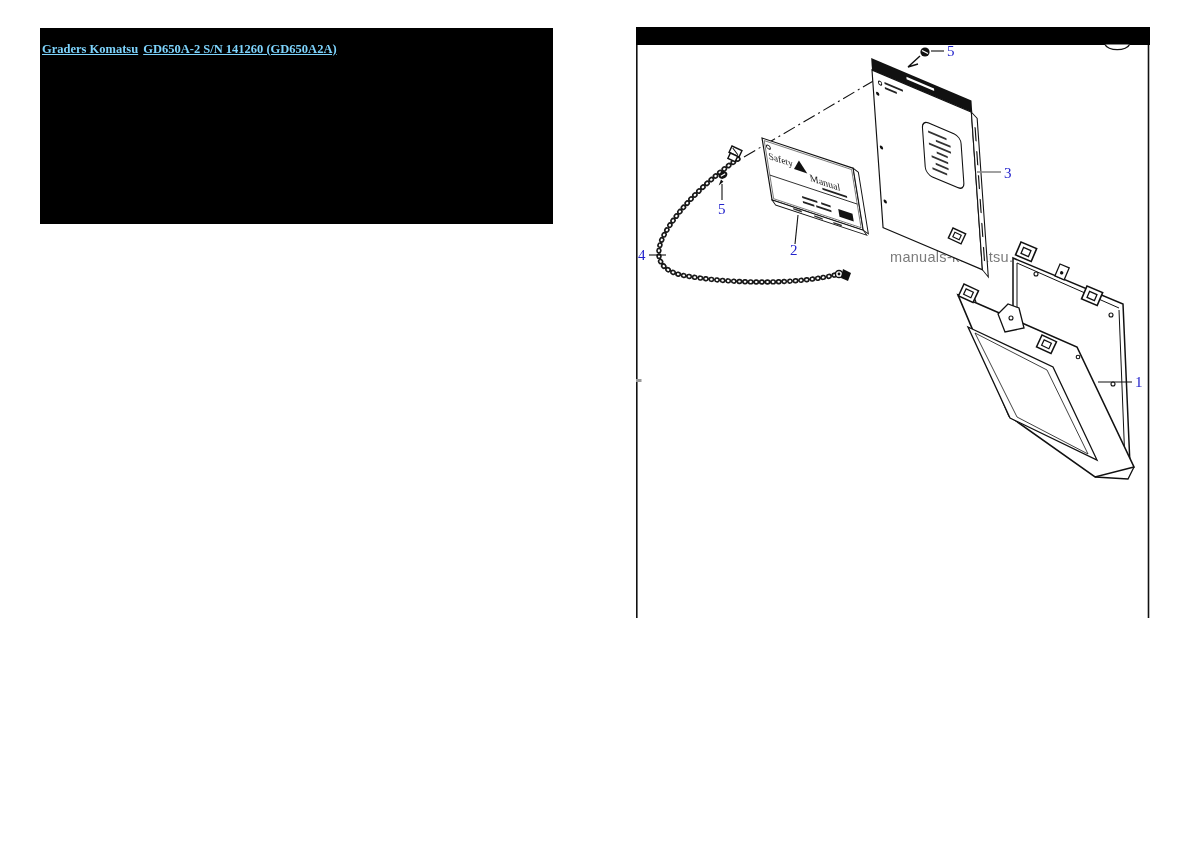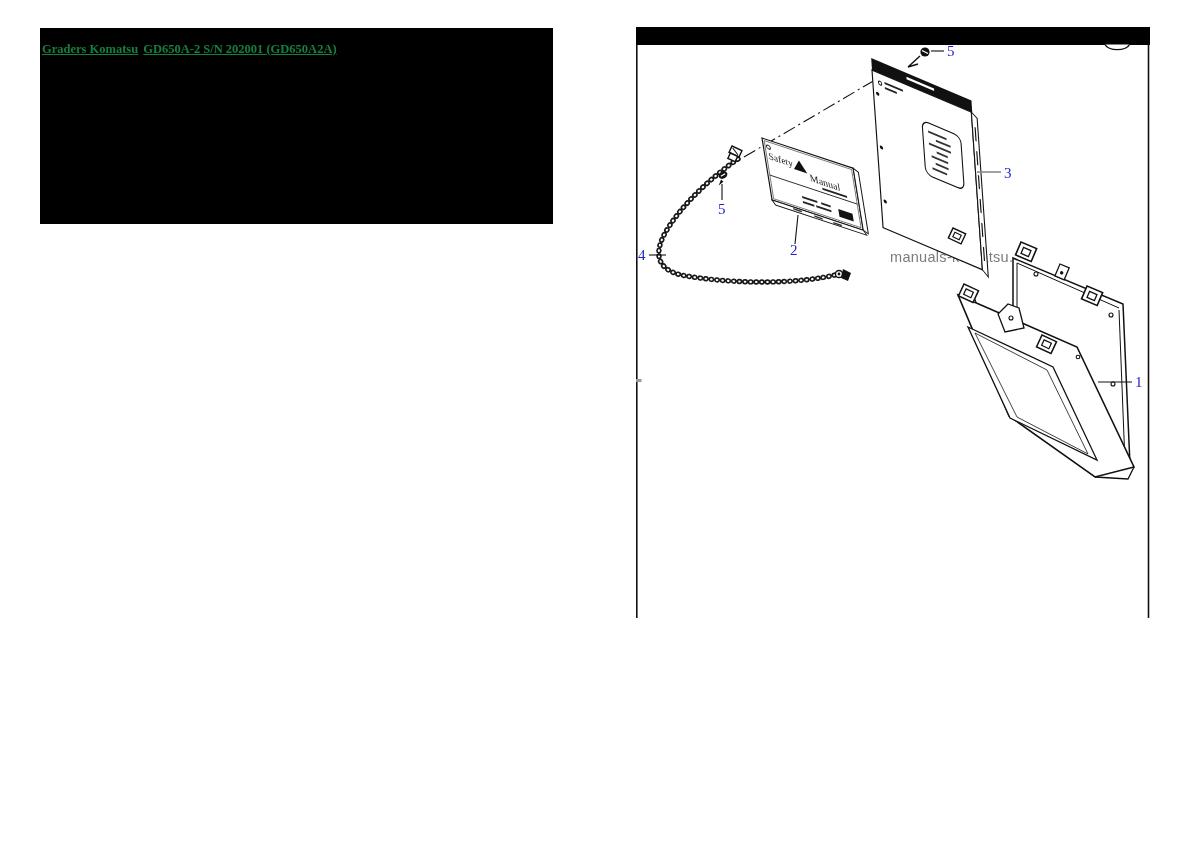--- a/index.html
+++ b/index.html
@@ -4,40 +4,40 @@
 <style>
   html,body{margin:0;padding:0;background:#ffffff;}
   body{width:1190px;height:842px;position:relative;overflow:hidden;
        font-family:"Liberation Sans",sans-serif;}
 
   
   .nav-panel{position:absolute;left:40px;top:28px;width:513px;height:196px;
              background:#000000;}
   .nav-links{padding:15px 0 0 2px;font-family:"Liberation Serif",serif;
              font-weight:bold;font-size:12.5px;line-height:1.1;white-space:nowrap;}
-  .nav-links a{color:#15803d;text-decoration:underline;cursor:pointer;margin-right:5px;}
+  .nav-links a{color:#7dd3fc;text-decoration:underline;cursor:pointer;margin-right:5px;}
 
   
   .diagram{position:absolute;left:636px;top:27px;width:514px;height:595px;}
   .diagram svg{position:absolute;left:0;top:0;z-index:2;}
   .watermark{position:absolute;left:254px;top:222px;z-index:1;
              color:#7b7b7b;font-size:14.5px;letter-spacing:.3px;pointer-events:none;}
 
   .callout{font-family:"Liberation Serif",serif;font-size:15px;fill:#2222cc;}
   .ln{stroke:#111;fill:none;}
   .cover-text{font-family:"Liberation Serif",serif;fill:#111;}
 </style>
 </head>
 <body>
 
 <div class="page">
 
   <div class="nav-panel">
     <div class="nav-links">
-      <a href="#">Graders Komatsu</a><a href="#">GD650A-2 S/N 202001 (GD650A2A)</a>
+      <a href="#">Graders Komatsu</a><a href="#">GD650A-2 S/N 141260 (GD650A2A)</a>
     </div>
   </div>
 
   <div class="diagram">
     <span class="watermark">manuals-komatsu.</span>
 
     <svg viewBox="0 0 514 595" width="514" height="595">
 
       <rect x="0" y="0" width="514" height="18" fill="#000"></rect>
       <path d="M469,17.5 A12.5,6.5 0 0 0 493.5,17.5" fill="#fff" stroke="#111" stroke-width="1.3"></path>

